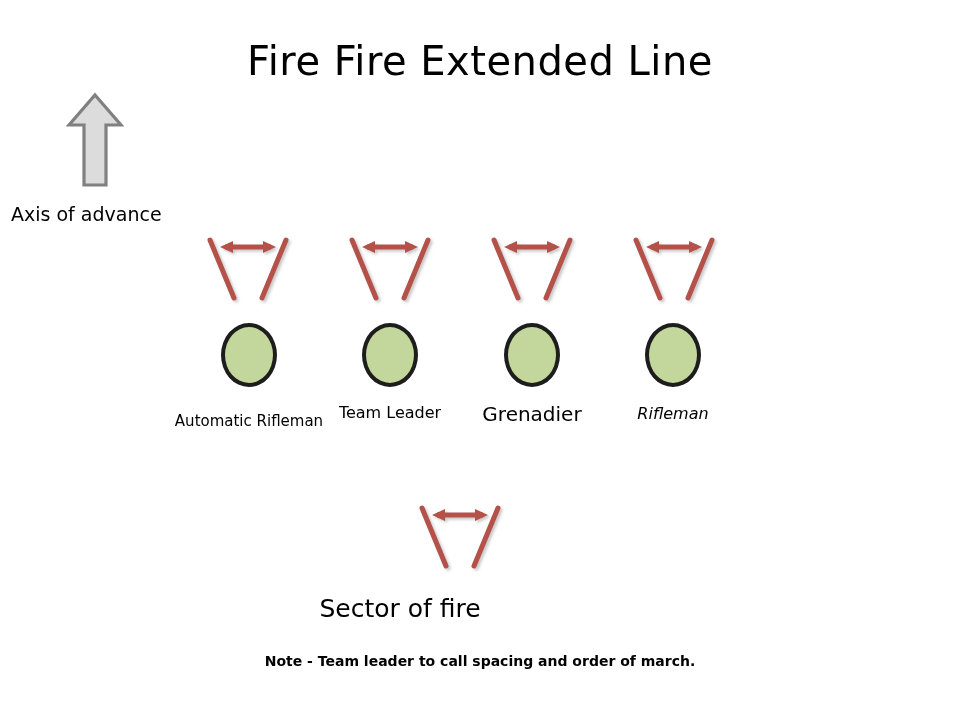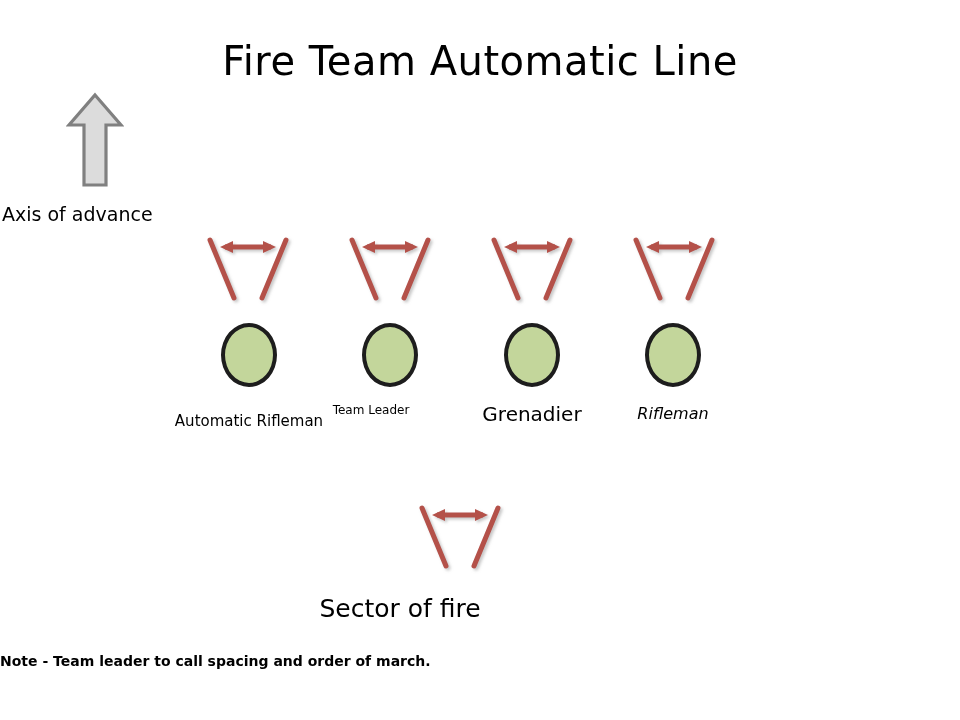--- a/index.html
+++ b/index.html
@@ -37,21 +37,21 @@
   
   .axis-arrow {
     position: absolute;
     left: 66px;
     top: 92px;
     width: 58px;
     height: 96px;
   }
   .axis-label {
     position: absolute;
-    left: 2px;
+    left: 11px;
     top: 203px;
     font-size: 19px;
     color: #000000;
     white-space: nowrap;
   }
 
   
   .sector {
     position: absolute;
     width: 104px;
@@ -92,32 +92,33 @@
     text-align: center;
     font-size: 25px;
     color: #000000;
     white-space: nowrap;
   }
   .note {
     position: absolute;
     left: 0;
     top: 653px;
     width: 960px;
+    text-align: center;
     font-size: 14px;
     font-weight: bold;
     color: #000000;
     white-space: nowrap;
   }
 </style>
 </head>
 <body>
 
 <div id="slide">
 
-  <div class="title">Fire Team Automatic Line</div>
+  <div class="title">Fire Fire Extended Line</div>
 
   <div class="axis-arrow">
     <svg viewBox="0 0 58 96">
       <polygon points="29,3 55,33 40,33 40,93 18,93 18,33 3,33" fill="#dcdcdc" stroke="#808080" stroke-width="3.2" stroke-linejoin="miter"></polygon>
     </svg>
   </div>
   <div class="axis-label">Axis of advance</div>
 
   <div class="sector" style="left:196px; top:232px;">
     <svg viewBox="0 0 104 74">
@@ -187,21 +188,21 @@
     </svg>
   </div>
 
   <div class="soldier-dot" style="left:221px; top:323px;"></div>
   <div class="soldier-dot" style="left:362px; top:323px;"></div>
   <div class="soldier-dot" style="left:504px; top:323px;"></div>
   <div class="soldier-dot" style="left:645px; top:323px;"></div>
 
   <div class="soldier-label" style="left:169px; top:412px; width:160px;">Automatic Rifleman</div>
 
-  <div class="soldier-label" style="left:311px; top:403px; width:120px; font-size:12px;">Team Leader</div>
+  <div class="soldier-label" style="left:330px; top:403px; width:120px; font-size:16px;">Team Leader</div>
 
   <div class="soldier-label" style="left:472px; top:402px; width:120px; font-size:20px;">Grenadier</div>
 
   <div class="soldier-label" style="left:613px; top:404px; width:120px; font-size:16px;font-style:italic;">Rifleman</div>
 
   <div class="sector" style="left:408px; top:500px;">
     <svg viewBox="0 0 104 74">
       <g filter="url(#sh5)">
         <line x1="14" y1="8" x2="38" y2="66" stroke="#b4514a" stroke-width="5" stroke-linecap="round"></line>
         <line x1="90" y1="8" x2="66" y2="66" stroke="#b4514a" stroke-width="5" stroke-linecap="round"></line>

